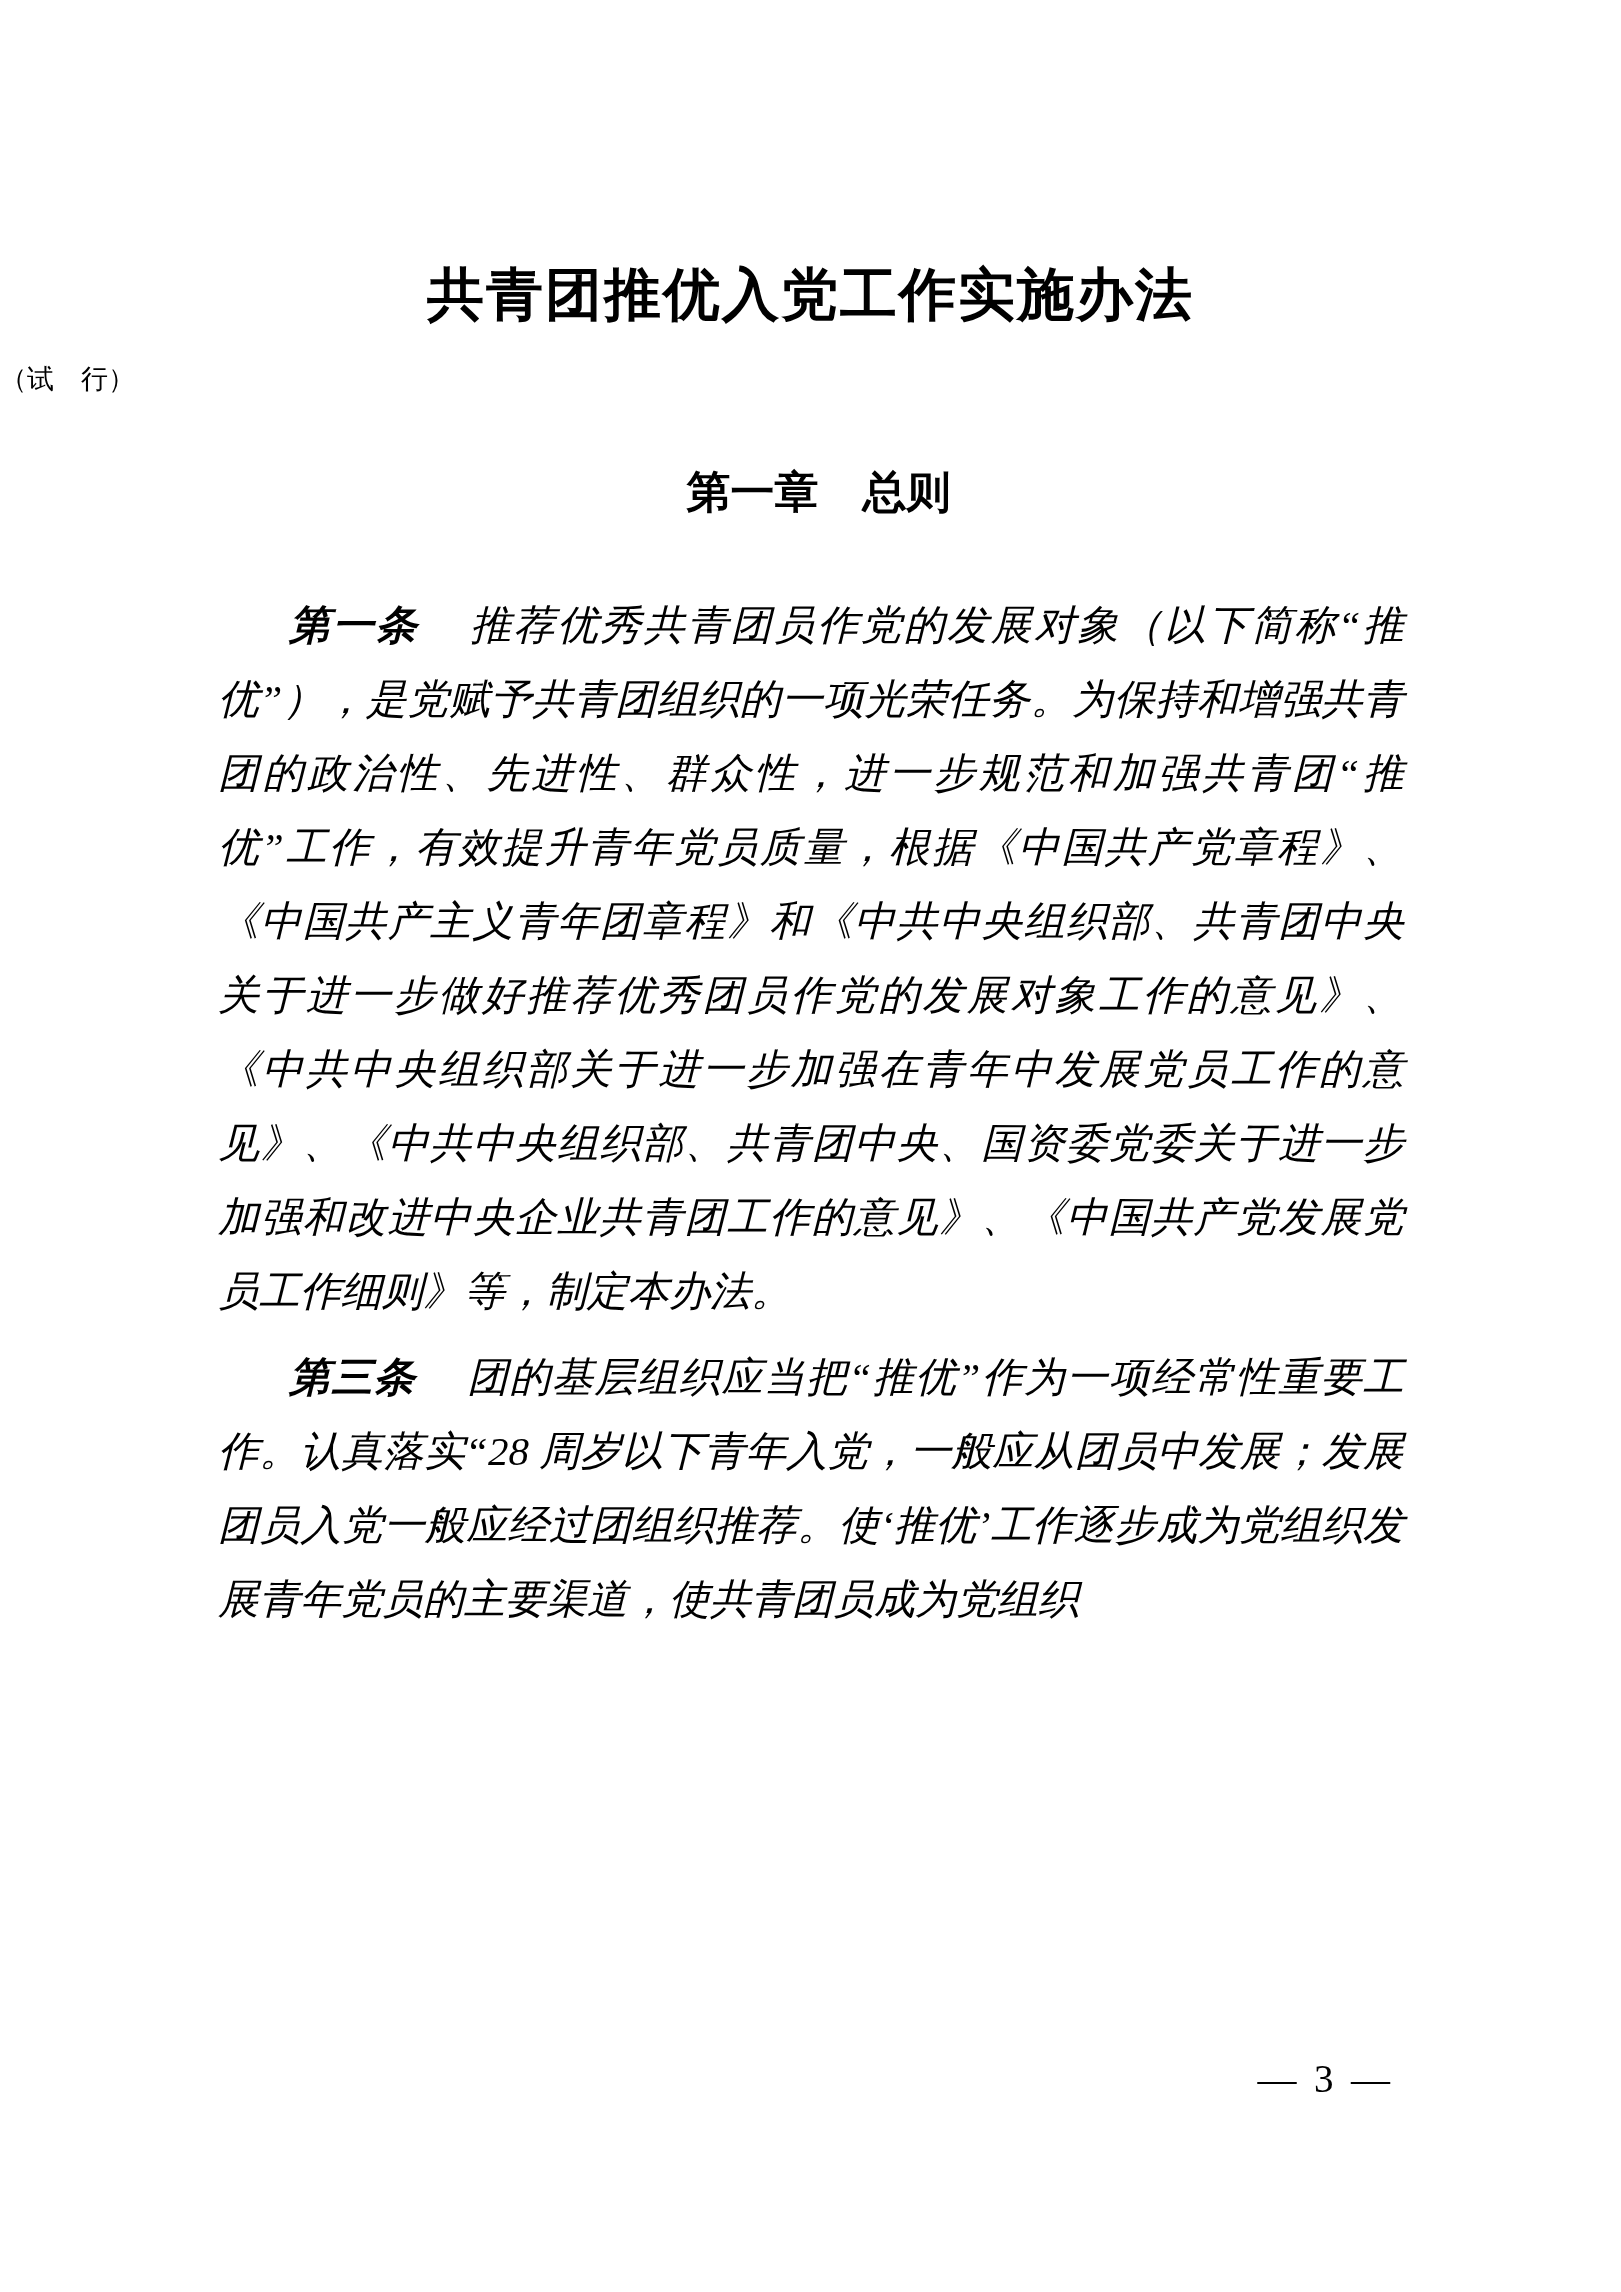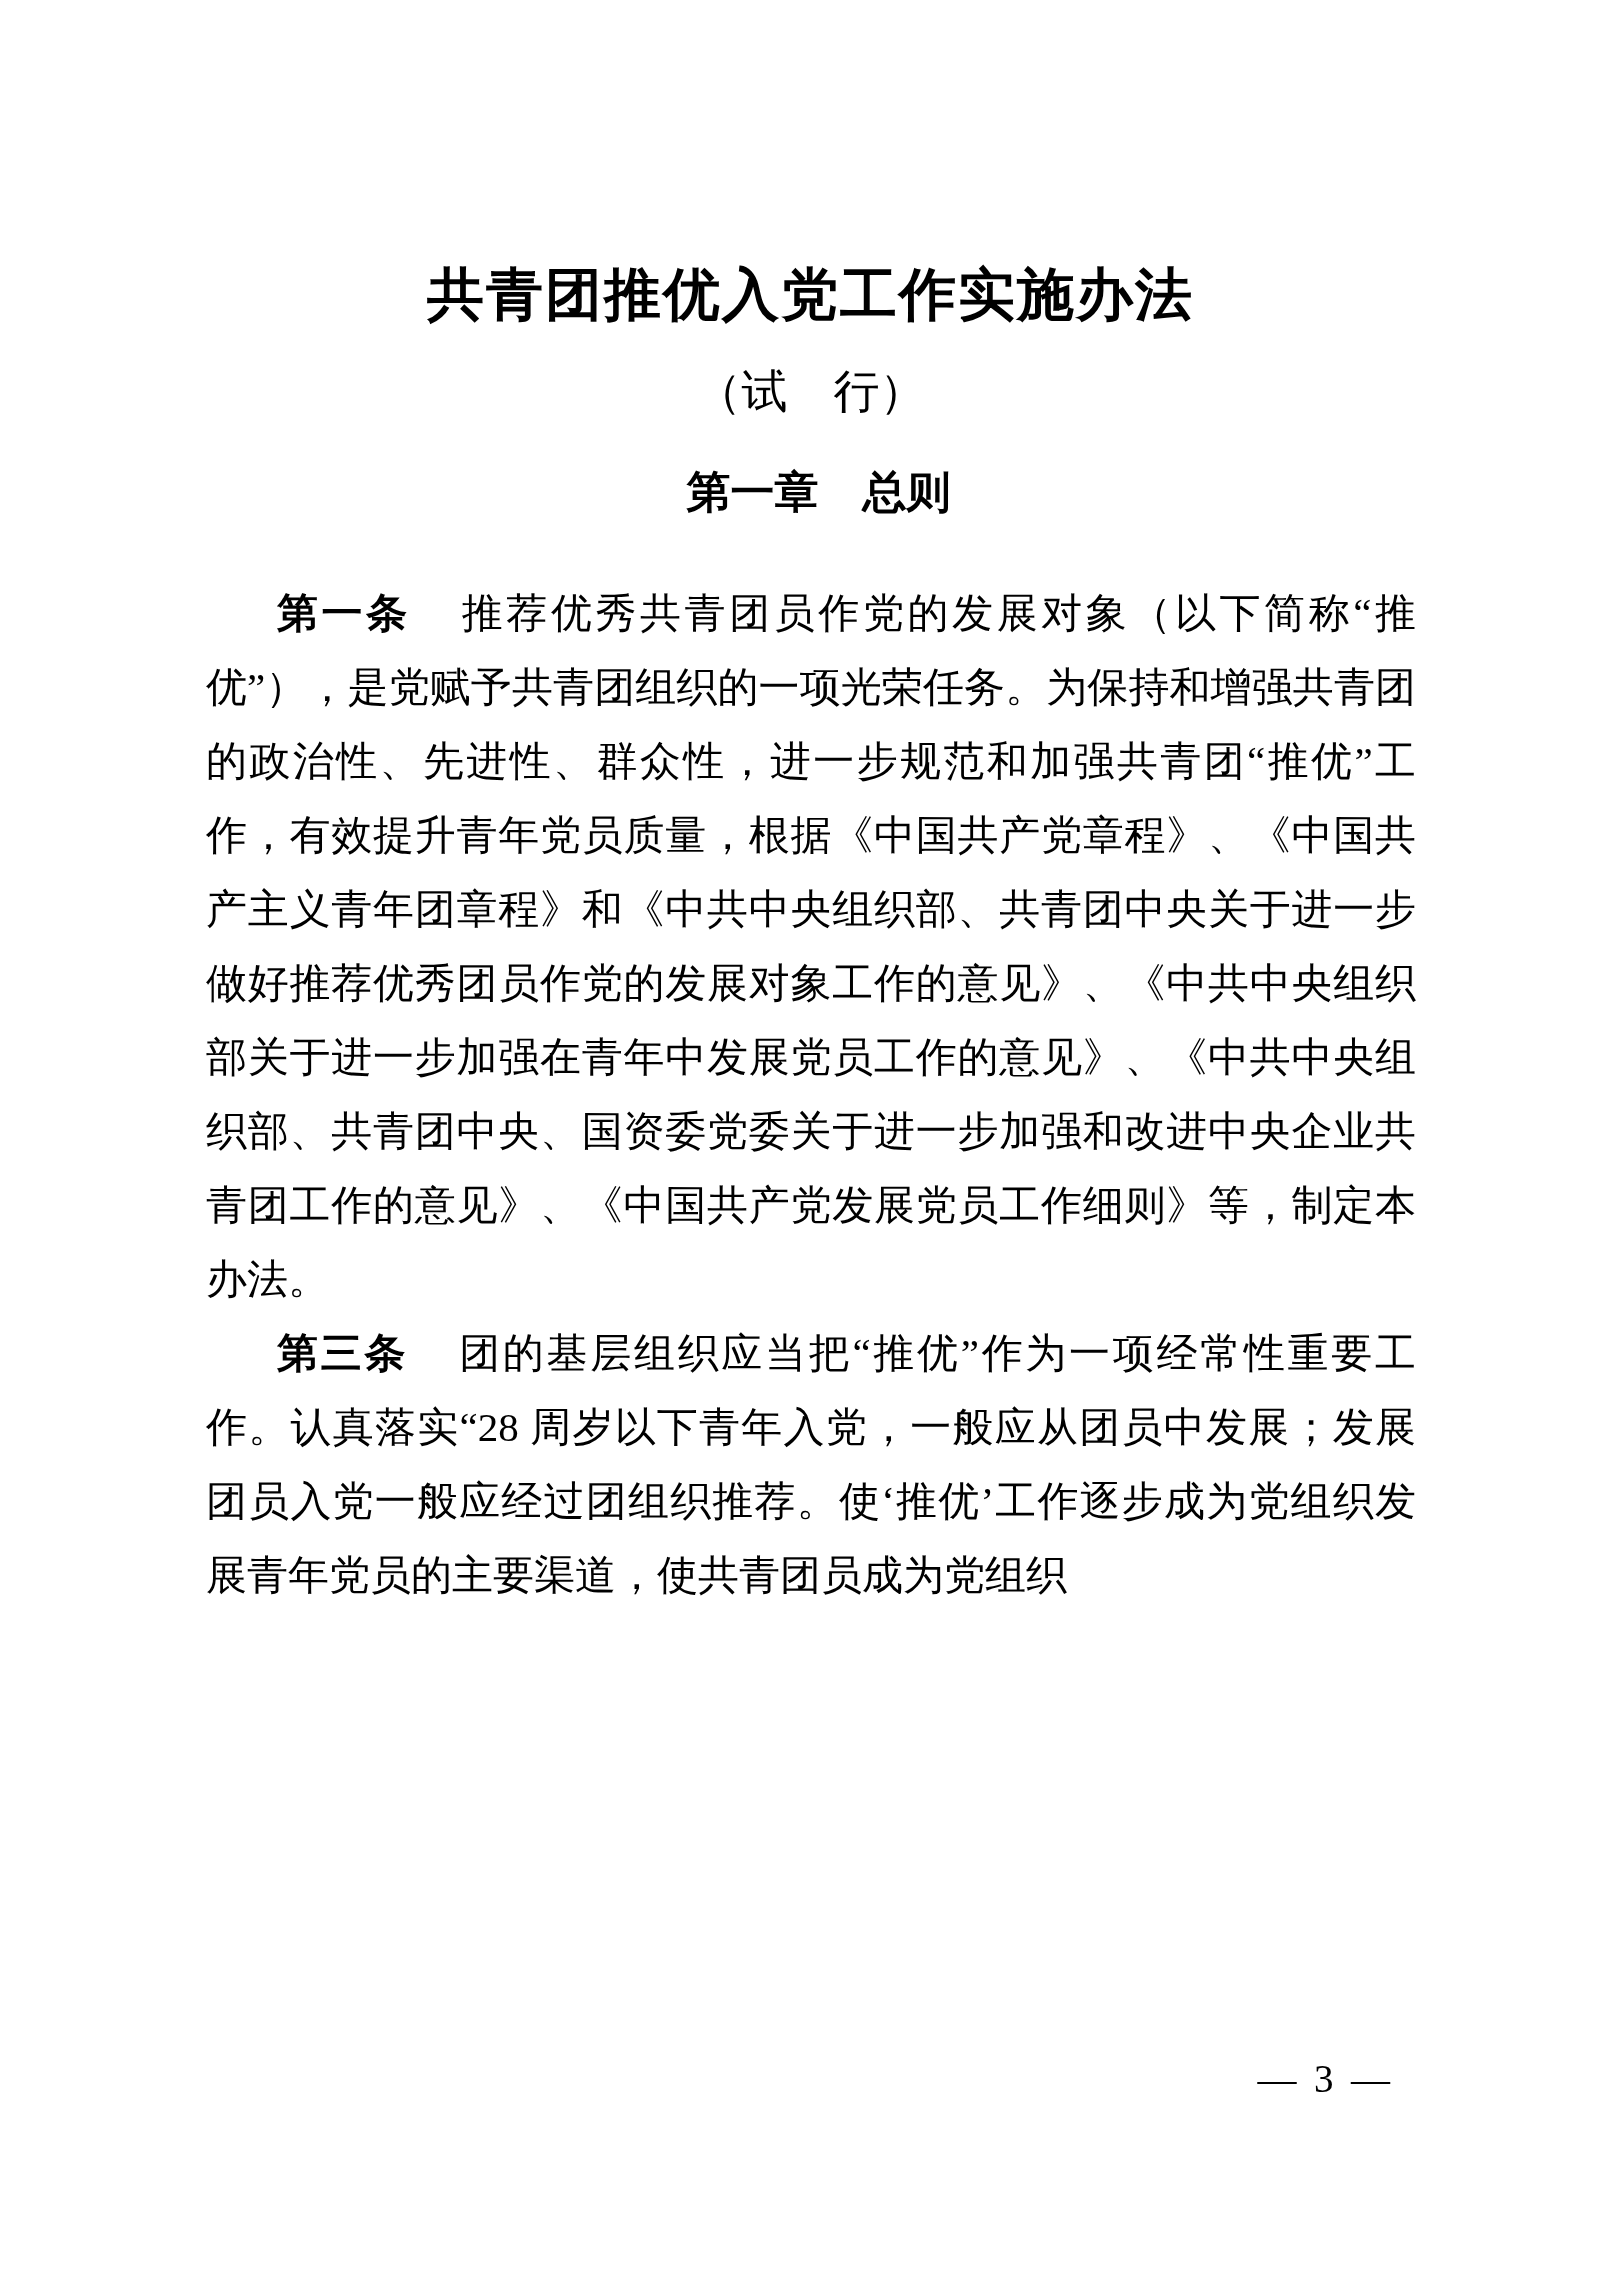--- a/index.html
+++ b/index.html
@@ -27,22 +27,21 @@
     font-size: 57px;
     font-weight: bold;
     letter-spacing: 2px;
     font-family: "Liberation Serif", serif;
   }
   .doc-subtitle {
     position: absolute;
     top: 361px;
     left: 0;
     width: 100%;
-    text-align: center;
-    font-size: 46px;
+    font-size: 27px;
     font-weight: normal;
     font-family: "Liberation Serif", serif;
   }
   .chapter-heading {
     position: absolute;
     top: 463px;
     left: 0;
     width: 100%;
     margin: 0;
     text-align: center;
@@ -56,23 +55,24 @@
     top: 576px;
     left: 206px;
     width: 1210px;
     font-size: 41px;
     line-height: 74px;
     text-align: justify;
     text-justify: inter-character;
     font-family: "Liberation Serif", serif;
   }
   .doc-body p {
-    margin: 0;
+    margin: 12px;
     padding: 0;
     text-indent: 71px;
+    font-style: italic;
   }
   .article-label {
     font-weight: bold;
     margin-right: 51px;
     font-family: "Liberation Sans", "Liberation Serif", sans-serif;
   }
   .page-footer {
     position: absolute;
     top: 2056px;
     right: 227px;

